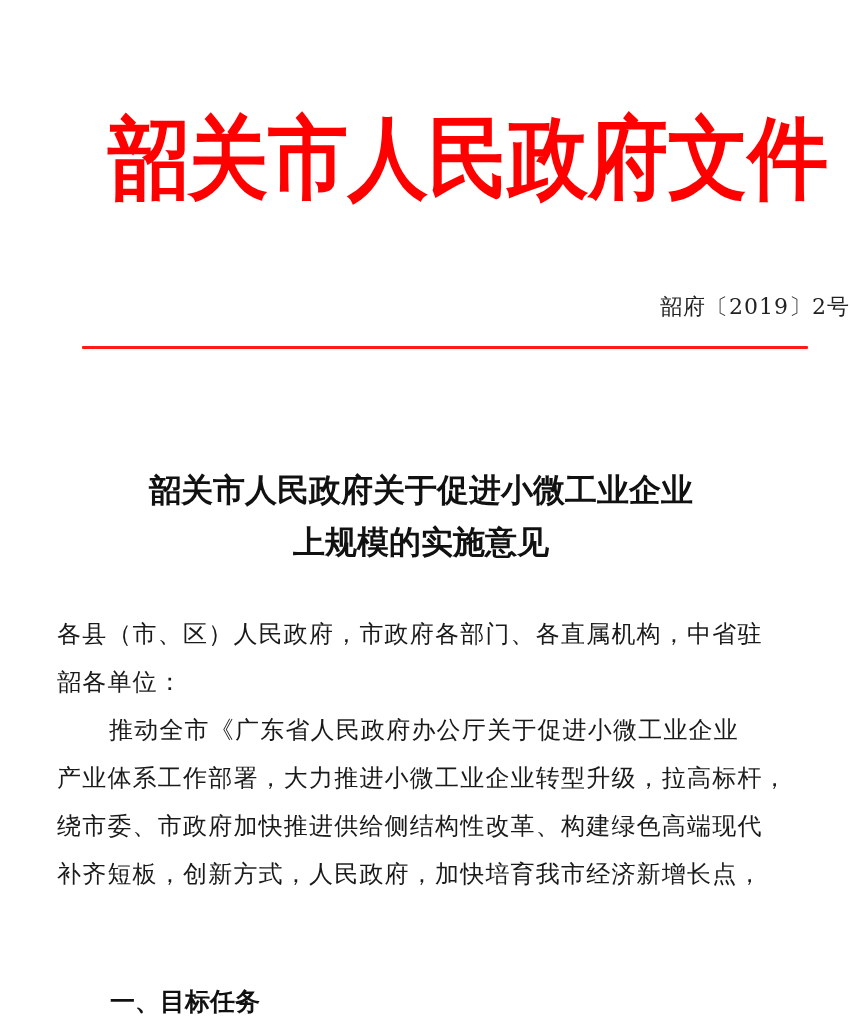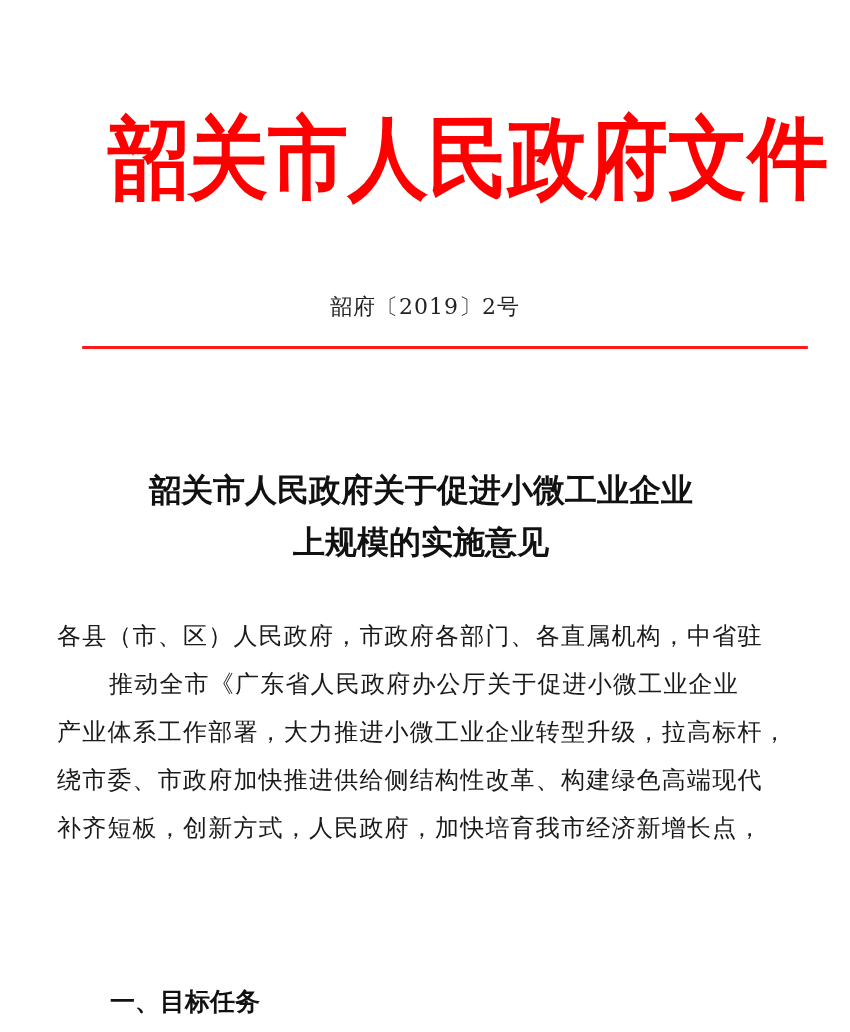--- a/index.html
+++ b/index.html
@@ -32,21 +32,21 @@
       color: #ff0000;
       font-weight: bold;
       transform: scaleY(1.12);
       display: inline-block;
     }
     .doc-number {
       position: absolute;
       left: 0;
       width: 850px;
       top: 292px;
-      text-align: center;
+      text-align: right;
       font-size: 22px;
       line-height: 30px;
       letter-spacing: 1px;
       color: #222;
     }
     .red-rule {
       position: absolute;
       left: 82px;
       top: 346px;
       width: 726px;
@@ -73,20 +73,21 @@
       width: 740px;
       top: 612px;
       font-size: 24px;
       line-height: 48px;
       color: #1a1a1a;
       letter-spacing: 1.2px;
     }
     .body-text .line {
       white-space: nowrap;
       height: 48px;
+      font-family: Liberation Mono, monospace;
     }
     .body-text .indent { padding-left: 52px; }
     .section-heading {
       position: absolute;
       left: 110px;
       top: 982px;
       font-family: "DejaVu Sans", "Liberation Sans", sans-serif;
       font-size: 25px;
       line-height: 40px;
       color: #111;
@@ -112,19 +113,20 @@
 
 <div class="red-rule"></div>
 
 <div class="title">
   <div>韶关市人民政府关于促进小微工业企业</div>
   <div>上规模的实施意见</div>
 </div>
 
 <div class="body-text">
   <div class="line">各县（市、区）人民政府，市政府各部门、各直属机构，中省驻</div>
+  <div class="line">韶各单位：</div>
   <div class="line indent">推动全市《广东省人民政府办公厅关于促进小微工业企业</div>
   <div class="line">产业体系工作部署，大力推进小微工业企业转型升级，拉高标杆，</div>
   <div class="line">绕市委、市政府加快推进供给侧结构性改革、构建绿色高端现代</div>
   <div class="line">补齐短板，创新方式，人民政府，加快培育我市经济新增长点，</div>
 </div>
 
 <div class="section-heading">一、目标任务</div>
 
 </body></html>

